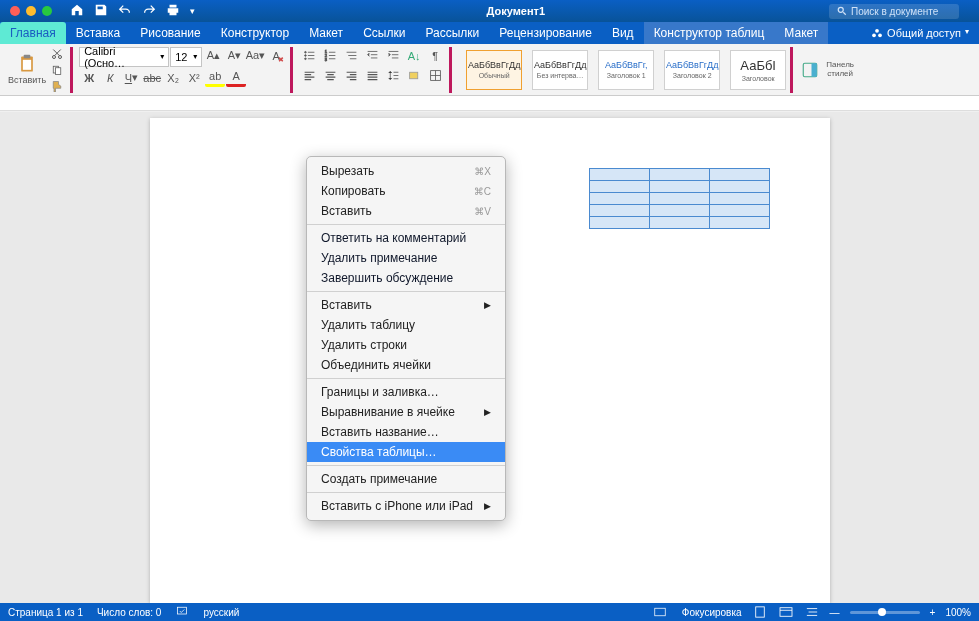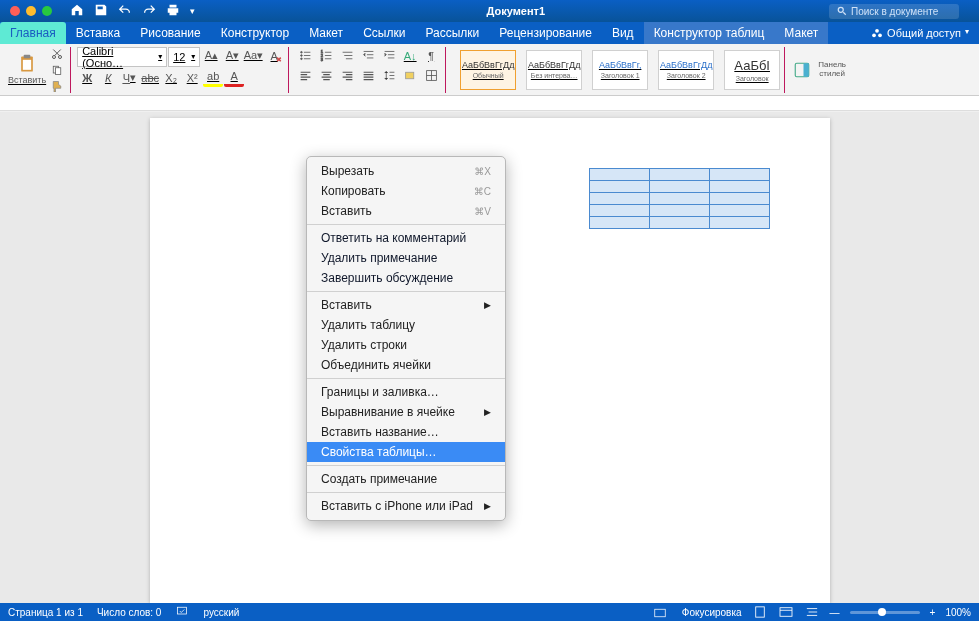--- a/index.html
+++ b/index.html
@@ -15,21 +15,21 @@
 .search-box { background:rgba(255,255,255,0.15); border-radius:3px; padding:2px 8px; display:flex; align-items:center; gap:4px; font-size:10px; color:#cfe2f8; min-width:130px; }
 .user-ic { width:18px; padding:0 10px; }
 
 .ribbon-tabs { height:22px; background:#0a5fc4; display:flex; align-items:center; font-size:12px; }
 .tab { padding:4px 10px; color:#fff; cursor:pointer; }
 .tab.active { background:#5eead4; color:#1a5dc1; border-radius:3px 3px 0 0; }
 .tab.contextual { background:#3878ca; }
 .share-btn { margin-left:auto; margin-right:10px; display:flex; gap:4px; color:#fff; font-size:11px; }
 
 .ribbon { height:52px; background:#f3f3f3; border-bottom:1px solid #ccc; display:flex; align-items:center; padding:0 4px; gap:2px; }
-.grp { display:flex; align-items:center; gap:2px; padding:0 4px; border-right:1px solid #be185d; height:46px;text-decoration:underline; }
+.grp { display:flex; align-items:center; gap:2px; padding:0 4px; border-right:3px solid #be185d; height:46px; }
 .grp:last-child{border-right:none}
 .paste-blk { display:flex; flex-direction:column; align-items:center; font-size:9px; color:#555; gap:1px; }
 .paste-blk svg{width:20px;height:20px}
 .mini-col { display:flex; flex-direction:column; gap:2px; }
 .mini-btn { display:flex; align-items:center; justify-content:center; width:18px; height:14px; }
 .mini-btn svg{width:12px;height:12px}
 .dd { background:#fff; border:1px solid #c4c4c4; height:20px; font-size:11px; display:flex; align-items:center; padding:0 4px; gap:3px; }
 .font-dd{width:90px}.size-dd{width:32px}
 .ico-btn { width:20px; height:18px; display:flex; align-items:center; justify-content:center; font-size:11px; color:#555; border-radius:2px; }
 .ico-btn svg{width:13px;height:13px}
@@ -404,21 +404,21 @@
 
 <div class="statusbar">
   <span>Страница 1 из 1</span>
   <span>Число слов: 0</span>
   <span><svg width="14" height="12" viewBox="0 0 16 16" fill="none" stroke="#fff">
         <rect x="2" y="3" width="12" height="9"></rect>
         <path d="M5 8l2 2 4-4"></path>
       </svg></span>
   <span>русский</span>
   <div class="sb-right">
-    <span style="display:flex;gap:16px;align-items:flex-end">
+    <span style="display:flex;gap:16px;align-items:flex-start">
         <svg width="12" height="10" viewBox="0 0 16 12" fill="none" stroke="#fff">
           <rect x="1" y="1" width="14" height="10"></rect>
         </svg>
         <span>Фокусировка</span>
       </span>
     <span class="view-ic">
         <svg width="14" height="12" viewBox="0 0 16 14" fill="none" stroke="#fff">
           <rect x="3" y="1" width="10" height="12"></rect>
         </svg>
       </span>

